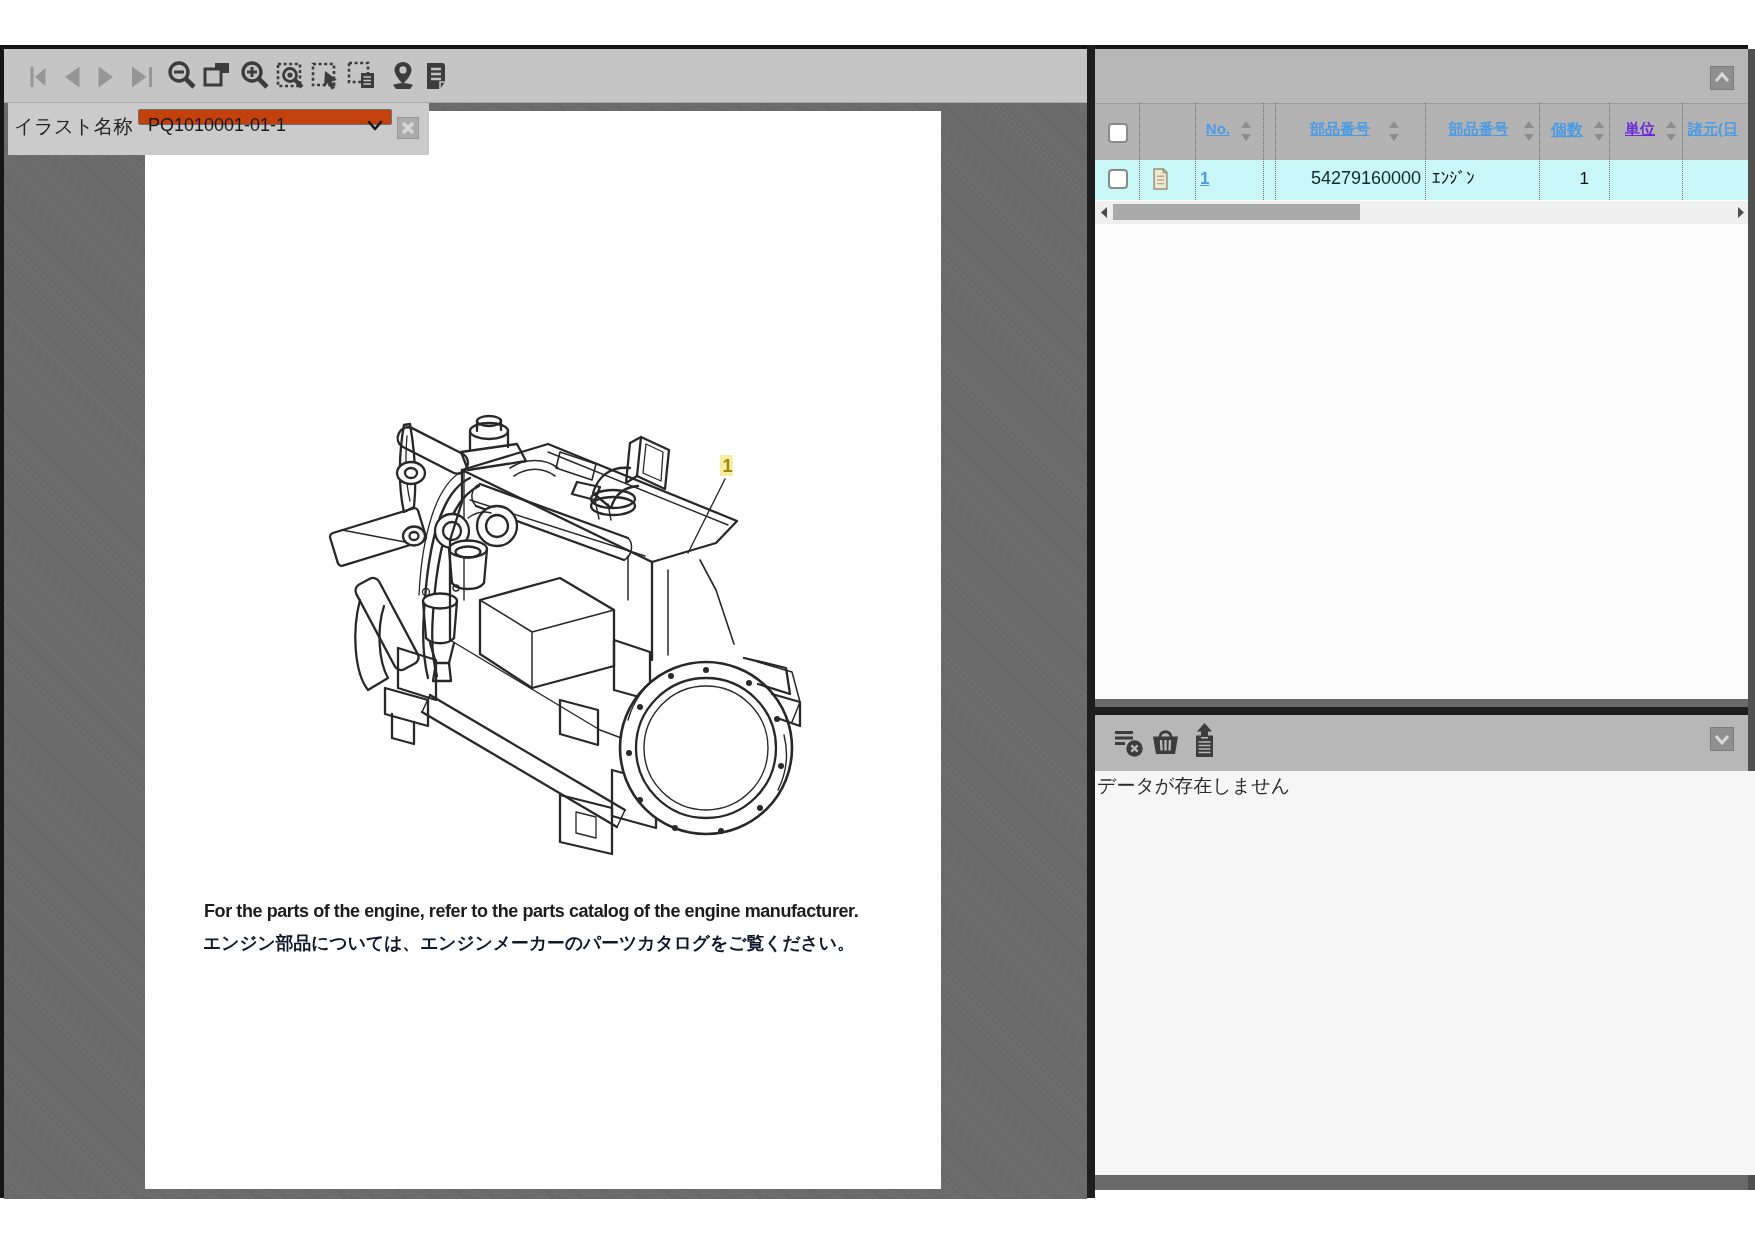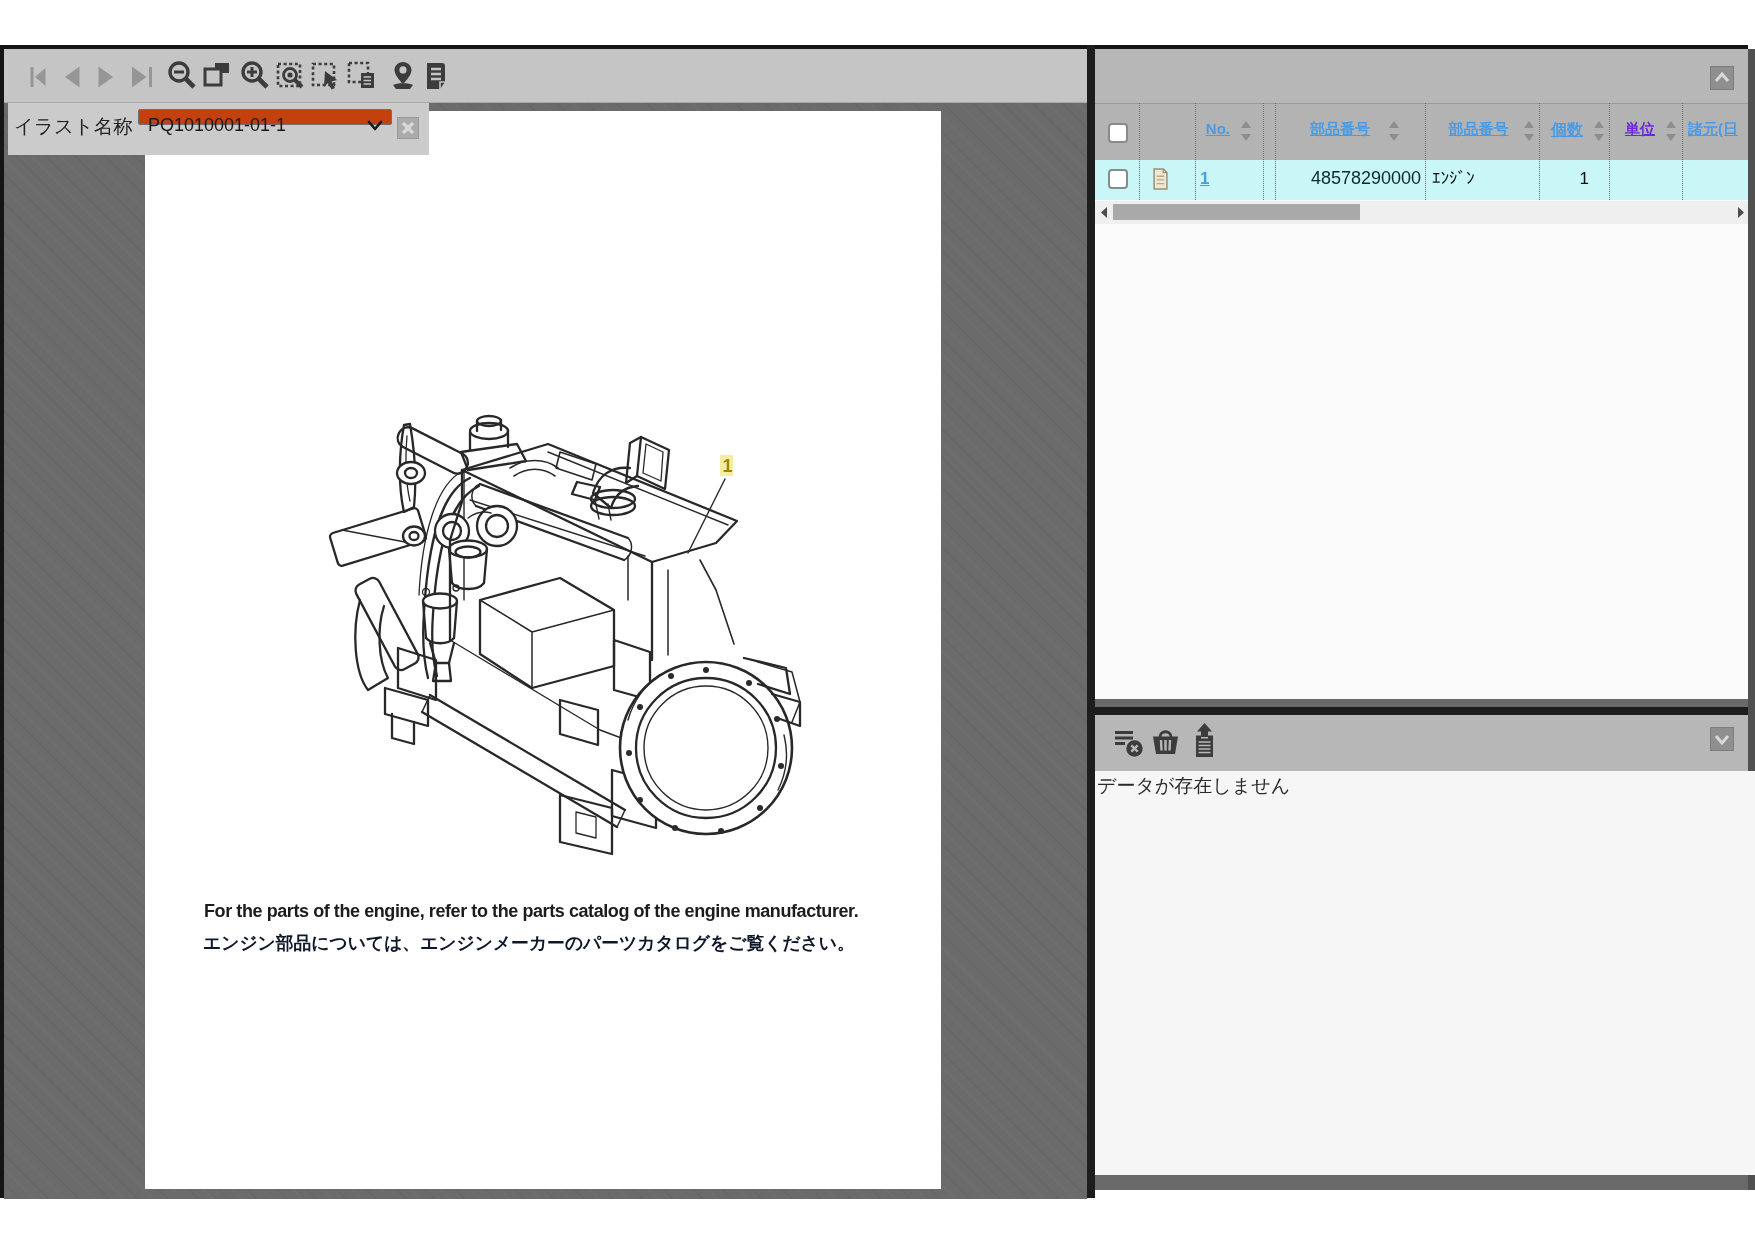--- a/index.html
+++ b/index.html
@@ -276,21 +276,21 @@
       </svg>
     <div class="abs" style="left:593px;top:17px;width:70px;font-size:15px;font-weight:700;color:#4a9be6;text-decoration:underline;">諸元(日</div>
 
     <div class="abs" style="left:13px;top:66px;width:20px;height:20px;background:#fff;border:2px solid #8a8a8a;border-radius:4px;"></div>
     <svg class="abs" style="left:57px;top:65px;" width="17" height="22" viewBox="0 0 18 24">
       <path d="M2 1 L12 1 L16 5 L16 23 L2 23 Z" fill="#efe7d2" stroke="#9a8f76" stroke-width="1.6"></path>
       <path d="M12 1 L12 5 L16 5" fill="none" stroke="#9a8f76" stroke-width="1.4"></path>
       <path d="M5 9 H13 M5 13 H13 M5 17 H13" stroke="#b3a98c" stroke-width="1.4"></path>
     </svg>
     <div class="abs" style="left:105px;top:66px;font-size:17px;font-weight:600;color:#4a9be6;text-decoration:underline;">1</div>
-    <div class="abs" style="left:190px;top:65px;width:136px;text-align:right;font-size:18px;color:#0c2b2b;">48578290000</div>
+    <div class="abs" style="left:190px;top:65px;width:136px;text-align:right;font-size:18px;color:#0c2b2b;">54279160000</div>
     <div class="abs" style="left:337px;top:66px;font-size:17px;color:#111;">ｴﾝｼﾞﾝ</div>
     <div class="abs" style="left:446px;top:66px;width:48px;text-align:right;font-size:17px;color:#111;">1</div>
 
     <div class="abs" style="left:0;top:98px;width:653px;height:23px;background:#efefef;"></div>
     <svg class="abs" style="left:3px;top:102px;" width="12" height="15" viewBox="0 0 12 15">
         <path d="M9 2 L3 7.5 L9 13 Z" fill="#4c4c4c"></path>
       </svg>
     <div class="abs" style="left:18px;top:101px;width:247px;height:16px;background:#a9a9a9;"></div>
     <svg class="abs" style="left:640px;top:102px;" width="12" height="15" viewBox="0 0 12 15">
         <path d="M3 2 L9 7.5 L3 13 Z" fill="#4c4c4c"></path>

